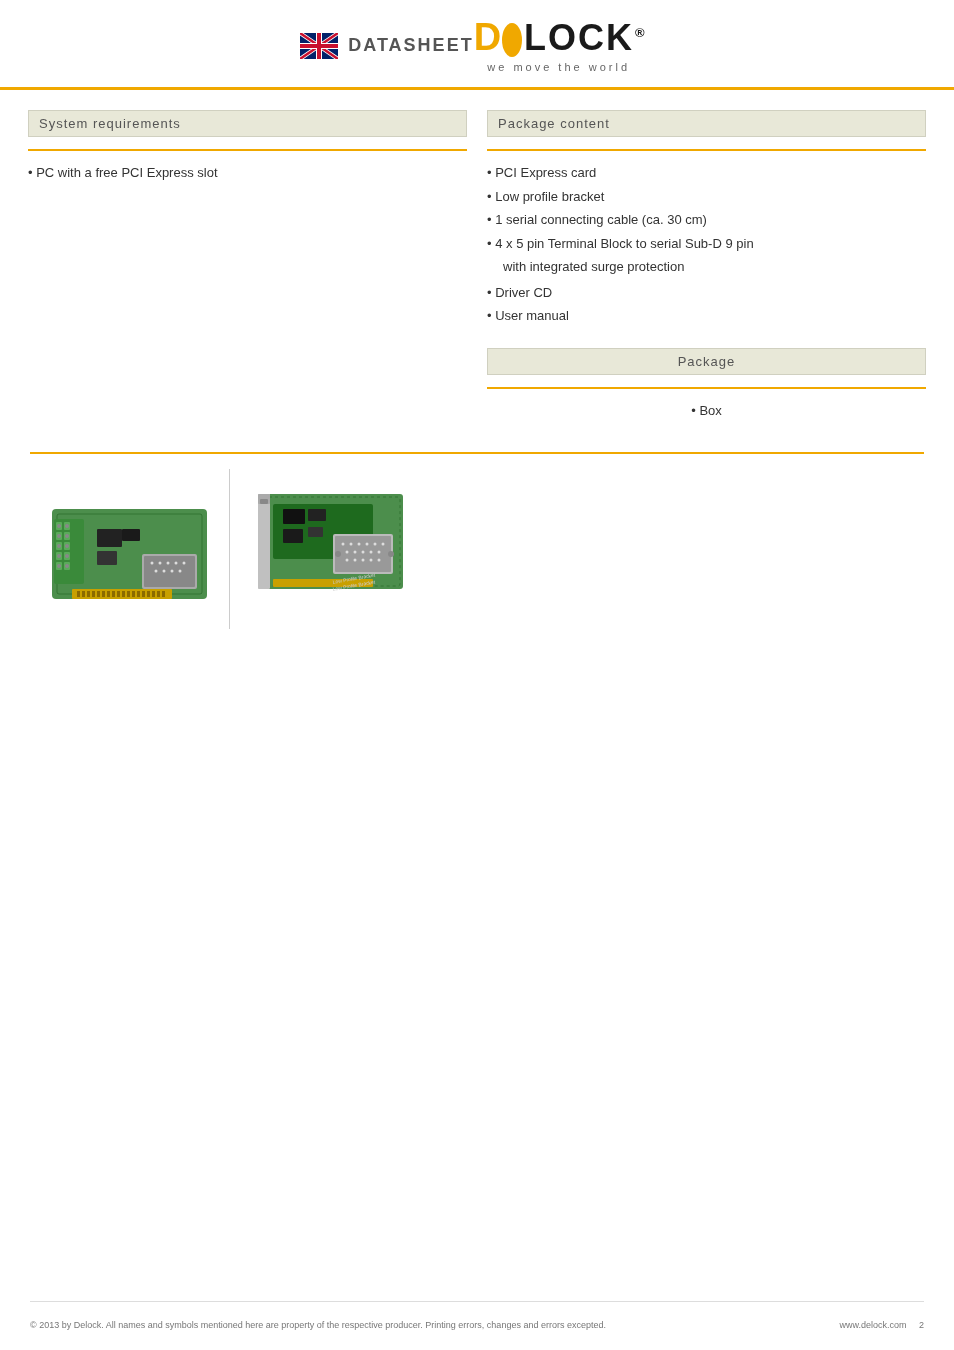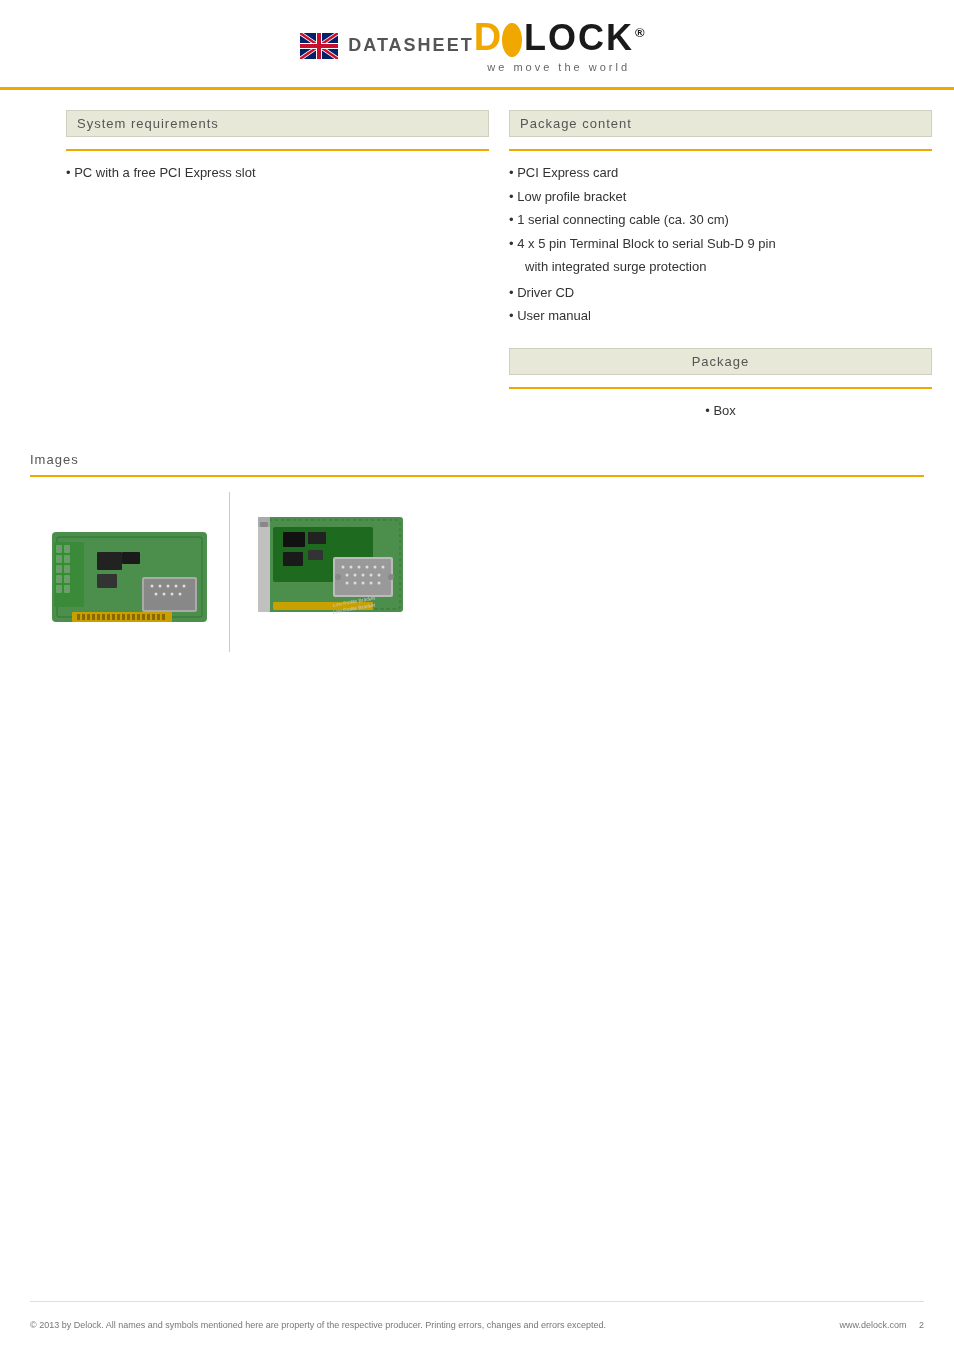--- a/index.html
+++ b/index.html
@@ -43,23 +43,22 @@
     .logo-tagline {
       font-size: 11px;
       letter-spacing: 3px;
       color: #666;
       margin-top: 2px;
     }
 
     
     .main-content {
       display: flex;
-      padding: 20px 22px;
+      padding: 20px 28px;
       gap: 20px;
-      margin-left: 44px;
     }
 
     
     .left-col {
       flex: 1;
       min-width: 0;
     }
 
     
     .right-col {
@@ -213,21 +212,20 @@
       <hr class="section-divider">
       <ul class="bullet-list">
         <li>Box</li>
       </ul>
     </div>
   </div>
 
 </div>
 
 <div class="images-section">
-  <div class="images-header">Images</div>
   <hr class="images-divider">
   <div class="images-container">
 
     <div class="image-box">
       <svg viewBox="0 0 175 140" width="175" height="140" xmlns="http://www.w3.org/2000/svg">
 
         <rect x="10" y="30" width="155" height="90" rx="4" fill="#2d7a2d" opacity="0.85"></rect>
 
         <rect x="15" y="35" width="145" height="80" rx="2" fill="none" stroke="#1a5a1a" stroke-width="0.5"></rect>
 

